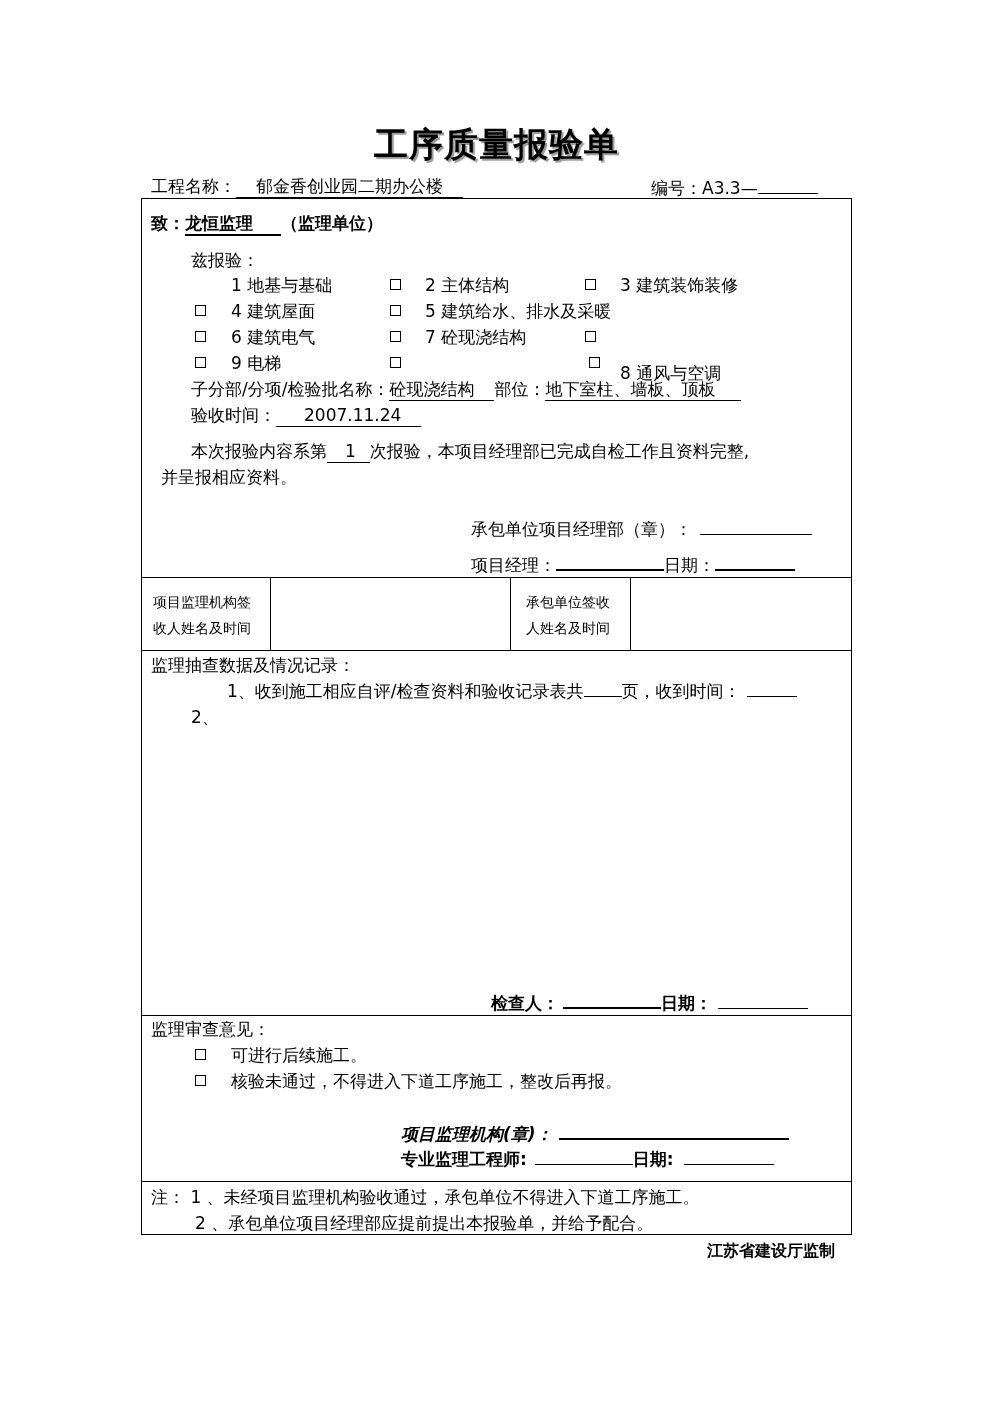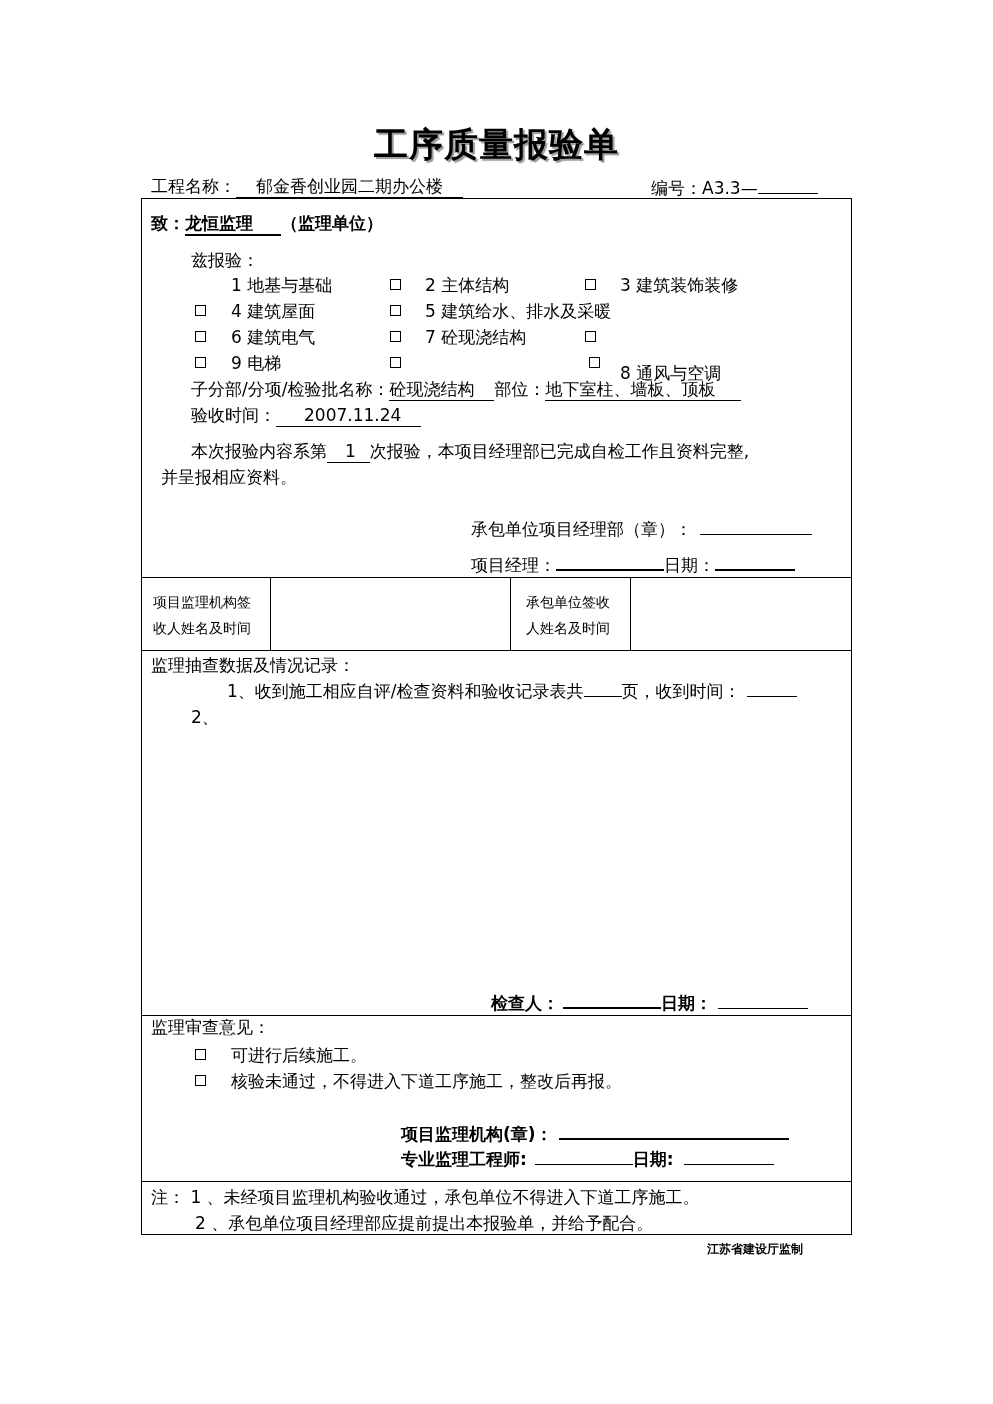--- a/index.html
+++ b/index.html
@@ -9,21 +9,21 @@
   .f17 { font-size: 17px; line-height: 22px; }
   .bold { font-weight: bold; }
   .ul { border-bottom: 1.5px solid #000; display: inline-block; }
   .ulthick { border-bottom: 2px solid #000; display: inline-block; }
   .box { position: absolute; left: 141px; width: 711px; border: 1px solid #000; box-sizing: border-box; }
   .hline { position: absolute; height: 1px; background: #000; }
   .vline { position: absolute; width: 1px; background: #000; }
   .cb { display: inline-block; width: 11px; height: 11px; border: 1px solid #000; vertical-align: middle; box-sizing: border-box; }
   .blank { display: inline-block; border-bottom: 1px solid #000; vertical-align: baseline; }
   .small { font-size: 14px; line-height: 26px; }
-  .footer { font-size: 12px; font-weight: bold; }
+  .footer { font-size: 16px; font-weight: bold; }
 </style>
 </head>
 <body>
 
 <div class="abs title">工序质量报验单</div>
 
 <div class="abs f17" style="left:151px; top:175px;">
   <span>工程名称：</span><span class="ul" style="padding:0 20px 0 20px;"><span>郁金香创业园二期办公楼</span></span>
 </div>
 <div class="abs f17" style="left:651px; top:175px;">
@@ -104,27 +104,27 @@
 <div class="abs f17" style="left:151px; top:654px;">监理抽查数据及情况记录：</div>
 <div class="abs f17" style="left:191px; top:680px;margin-left:36px;">
   <span>1、收到施工相应自评/检查资料和验收记录表共</span><span class="blank" style="width:38px;"></span><span>页，收到时间：</span><span class="blank" style="width:50px; margin-left:6px;"></span>
 </div>
 <div class="abs f17" style="left:191px; top:706px;">2、</div>
 
 <div class="abs f17 bold" style="left:491px; top:992px;">
   <span>检查人：</span><span class="blank" style="width:98px; border-bottom-width:2px; margin-left:4px;"></span><span>日期：</span><span class="blank" style="width:90px; margin-left:6px;"></span>
 </div>
 
-<div class="abs f17" style="left:151px; top:1018px;font-family:Liberation Mono, monospace;">监理审查意见：</div>
+<div class="abs f17" style="left:151px; top:1018px;">监理审查意见：</div>
 <span class="abs cb" style="left:195px; top:1049px;"></span>
 <div class="abs f17" style="left:231px; top:1044px;">可进行后续施工。</div>
 <span class="abs cb" style="left:195px; top:1075px;"></span>
 <div class="abs f17" style="left:231px; top:1070px;">核验未通过，不得进入下道工序施工，整改后再报。</div>
 
-<div class="abs f17 bold" style="left:401px; top:1123px;">
+<div class="abs f17 bold" style="left:401px; top:1123px;font-style:italic;">
   <span>项目监理机构(章)：</span><span class="blank" style="width:230px; border-bottom-width:2px; margin-left:6px;"></span>
 </div>
 <div class="abs f17 bold" style="left:401px; top:1148px;">
   <span>专业监理工程师:</span><span class="blank" style="width:98px; margin-left:8px;"></span><span>日期:</span><span class="blank" style="width:90px; margin-left:10px;"></span>
 </div>
 
 <div class="abs f17" style="left:151px; top:1186px;text-align:center;">注：  1 、未经项目监理机构验收通过，承包单位不得进入下道工序施工。</div>
 <div class="abs f17" style="left:195px; top:1212px;">2 、承包单位项目经理部应提前提出本报验单，并给予配合。</div>
 
 <div class="abs footer" style="left:707px; top:1241px;">江苏省建设厅监制</div>

